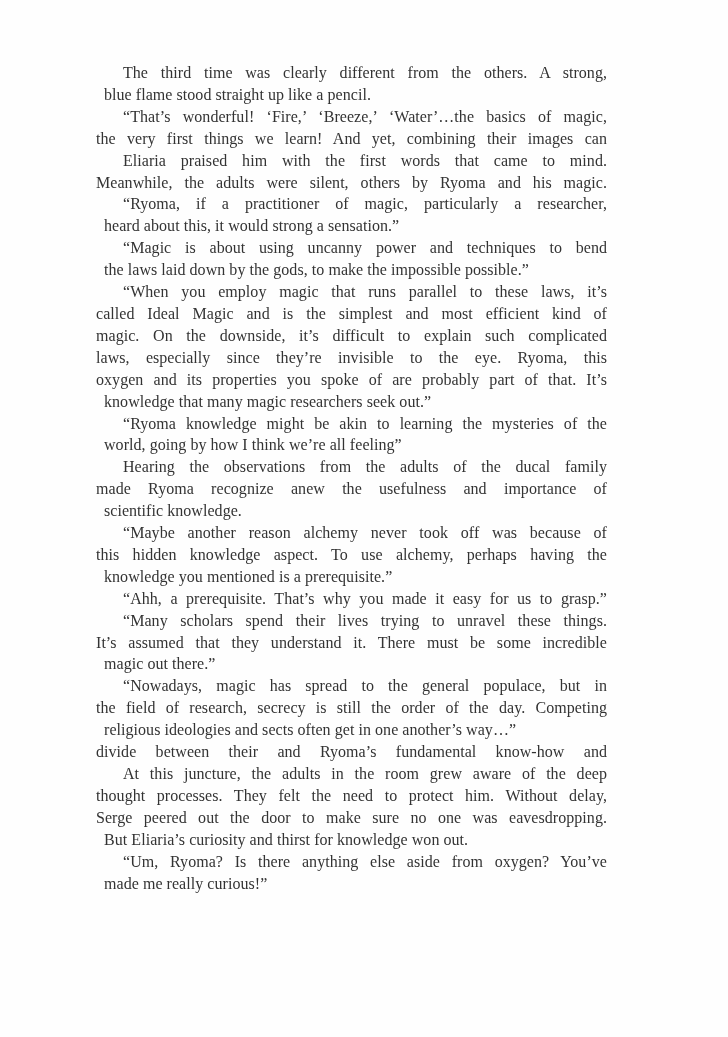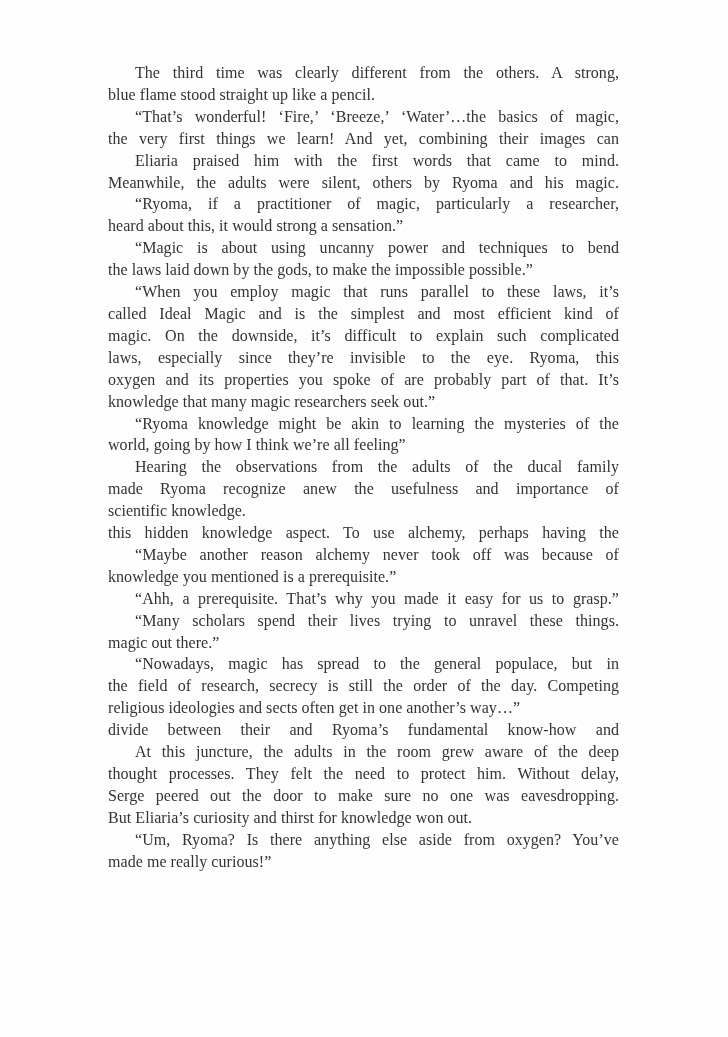--- a/index.html
+++ b/index.html
@@ -10,39 +10,40 @@
   .page {
     position: relative;
     width: 728px;
     height: 1037px;
     background: #fefefe;
     overflow: hidden;
     font-family: "Liberation Serif", "DejaVu Serif", serif;
   }
   .text-block {
     position: absolute;
-    left: 108px;
+    left: 96px;
     top: 62px;
     width: 511px;
     font-size: 16px;
     line-height: 21.9px;
     letter-spacing: 0.05px;
   }
   .para {
     margin: 0;
     padding: 0;
   }
   .line {
     display: block;
     text-align: justify;
     text-align-last: justify;
     white-space: normal;
   }
   .line.last {
     text-align-last: left;
+    margin-left: 8px;
   }
   .line.indent {
     text-indent: 27px;
   }
 </style>
 </head>
 <body>
 
 <div class="page" style="background: rgb(254, 254, 254);">
   <div class="text-block" style="color: rgb(51, 51, 51);">
@@ -77,29 +78,30 @@
       <p class="para">
         <span class="line indent">“Ryoma knowledge might be akin to learning the mysteries of the</span>
         <span class="line last">world, going by how I think we’re all feeling”</span>
       </p>
       <p class="para">
         <span class="line indent">Hearing the observations from the adults of the ducal family</span>
         <span class="line">made Ryoma recognize anew the usefulness and importance of</span>
         <span class="line last">scientific knowledge.</span>
       </p>
       <p class="para">
+        <span class="line indent">“Maybe another reason alchemy never took off was because of</span>
         <span class="line">this hidden knowledge aspect. To use alchemy, perhaps having the</span>
-        <span class="line indent">“Maybe another reason alchemy never took off was because of</span>
         <span class="line last">knowledge you mentioned is a prerequisite.”</span>
       </p>
       <p class="para">
         <span class="line indent">“Ahh, a prerequisite. That’s why you made it easy for us to grasp.”</span>
       </p>
       <p class="para">
         <span class="line indent">“Many scholars spend their lives trying to unravel these things.</span>
+        <span class="line">It’s assumed that they understand it. There must be some incredible</span>
         <span class="line last">magic out there.”</span>
       </p>
       <p class="para">
         <span class="line indent">“Nowadays, magic has spread to the general populace, but in</span>
         <span class="line">the field of research, secrecy is still the order of the day. Competing</span>
         <span class="line last">religious ideologies and sects often get in one another’s way…”</span>
       </p>
       <p class="para">
         <span class="line">divide between their and Ryoma’s fundamental know-how and</span>
         <span class="line indent">At this juncture, the adults in the room grew aware of the deep</span>

